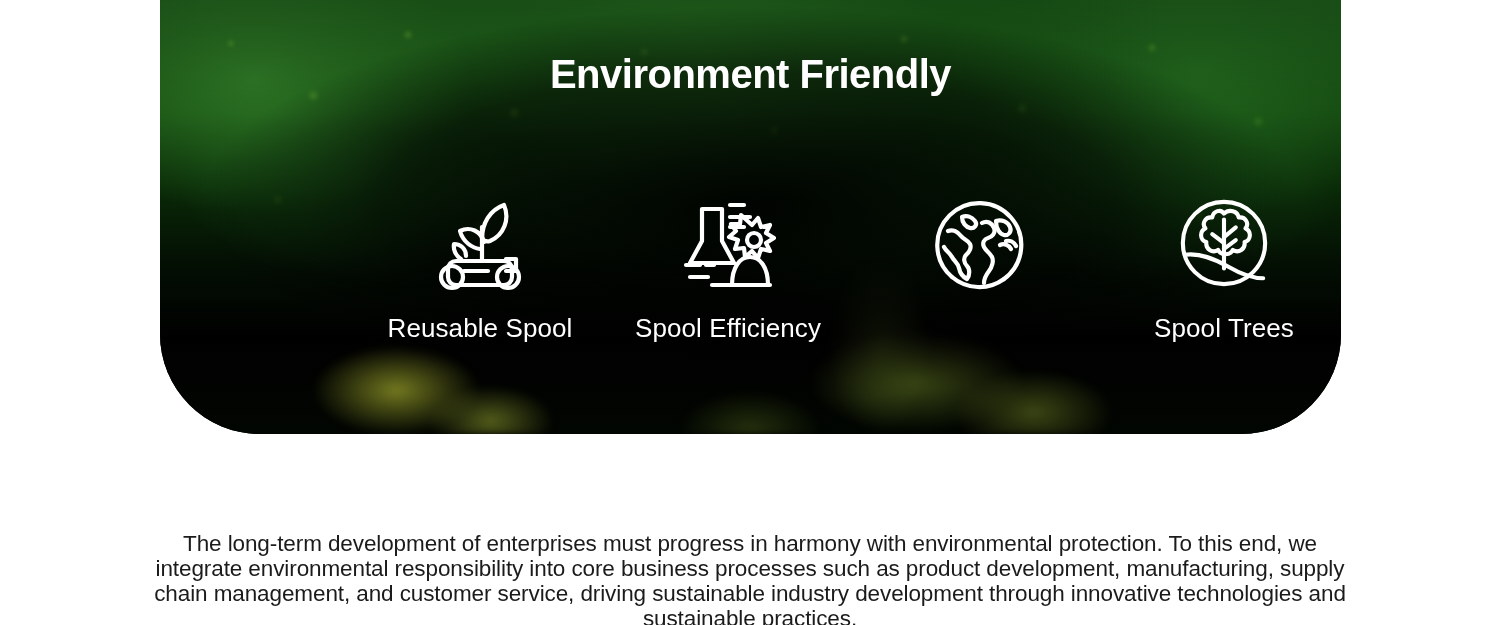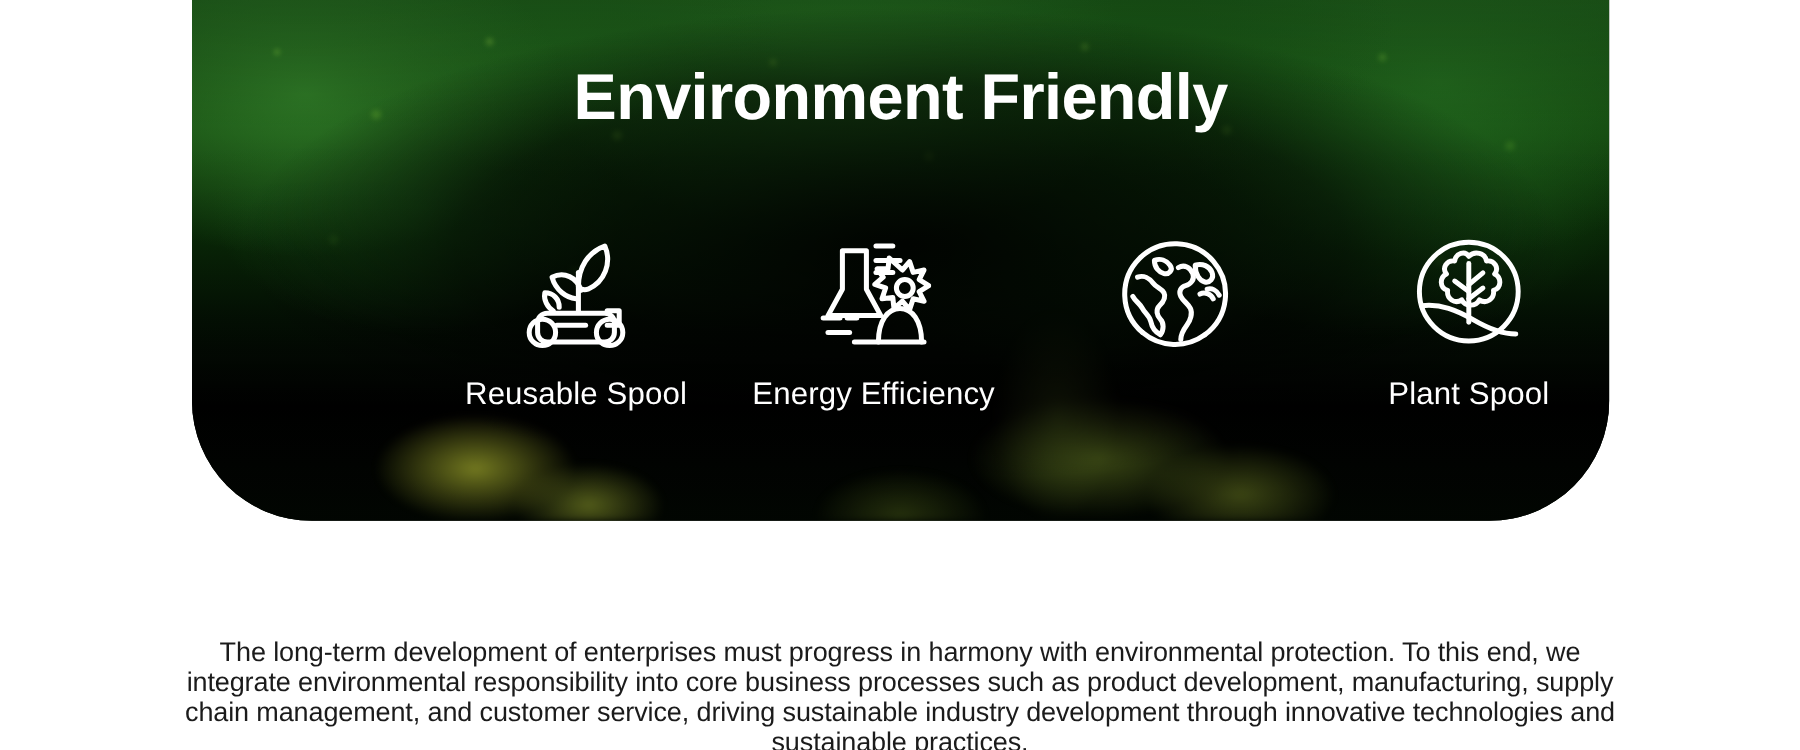--- a/index.html
+++ b/index.html
@@ -84,21 +84,21 @@
   }
 
   
   #hero-title {
     position: absolute;
     left: 0;
     right: 0;
     top: 54px;
     text-align: center;
     color: #ffffff;
-    font-size: 54px;
+    font-size: 40px;
     font-weight: 700;
     letter-spacing: -0.5px;
     line-height: 1;
     white-space: nowrap;
   }
 
   
   #feature-row {
     position: absolute;
     left: 196px;
@@ -197,21 +197,21 @@
           <path d="M10 84 h18"></path>
 
           <path d="M72 32 l6 -7 l3 9 l9 -2 l-4 8 l8 5 l-8 5 l4 8 l-9 -2 l-3 9 l-6 -7 l-7 6 l-1 -9 l-9 1 l3 -9 l-9 -3 l7 -6 l-5 -7 l9 0 l1 -9 Z"></path>
           <circle cx="74" cy="47" r="7"></circle>
 
           <path d="M52 92 C52 74 60 64 70 64 C80 64 88 74 88 92"></path>
 
           <path d="M32 92 h58"></path>
         </svg>
       </div>
-      <div class="feature-label">Energy Efficiency</div>
+      <div class="feature-label">Spool Efficiency</div>
     </div>
 
     <div class="feature-item">
       <div class="feature-icon">
         <svg width="100" height="100" viewBox="0 0 100 100" fill="none" stroke="#ffffff" stroke-width="4.2" stroke-linecap="round" stroke-linejoin="round">
 
           <path d="M26 84 A42 42 0 1 1 78 86"></path>
           <path d="M78 86 A42 42 0 0 1 26 84"></path>
 
           <path d="M22 38 C27 36 32 39 35 43 C38 47 42 47 44 51 C46 55 43 59 40 62
@@ -250,19 +250,19 @@
                    c-4 -5 0 -12 7 -11
                    c1 -7 9 -9 12 -4 Z"></path>
 
           <path d="M50 26 L50 76"></path>
 
           <path d="M50 44 L62 34"></path>
           <path d="M50 56 L62 47"></path>
           <path d="M50 50 L38 41"></path>
         </svg>
       </div>
-      <div class="feature-label">Plant Spool</div>
+      <div class="feature-label">Spool Trees</div>
     </div>
 
   </div>
 </div>
 
 <p id="body-copy">The long-term development of enterprises must progress in harmony with environmental protection. To this end, we integrate environmental responsibility into core business processes such as product development, manufacturing, supply chain management, and customer service, driving sustainable industry development through innovative technologies and sustainable practices.</p>
 
 </body></html>

